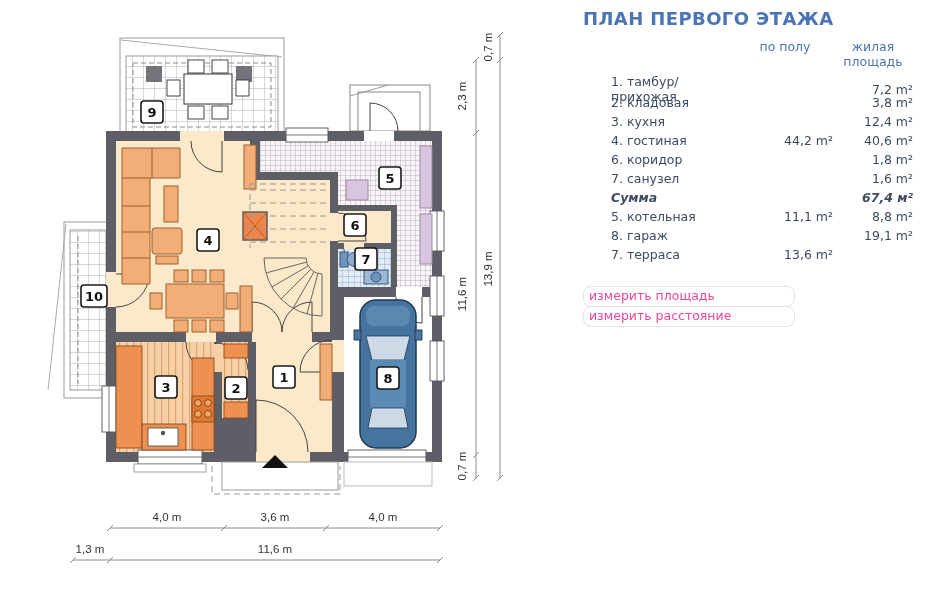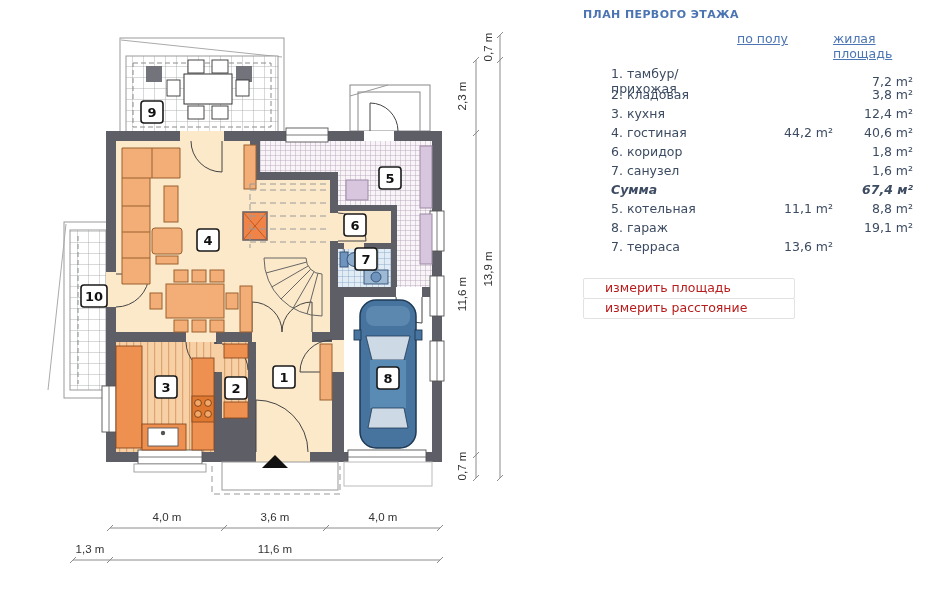--- a/index.html
+++ b/index.html
@@ -3,28 +3,28 @@
 <meta charset="utf-8">
 <style>
   html,body{margin:0;padding:0;background:#fff;}
   body{width:939px;height:607px;position:relative;font-family:"DejaVu Sans",sans-serif;overflow:hidden;}
 
   
   #plan{position:absolute;left:0;top:0;}
 
   
   #panel{position:absolute;left:583px;top:8px;width:330px;}
-  .ptitle{font-size:11px;font-weight:bold;letter-spacing:.4px;color:#4b74b3;margin:0 0 10px 0;}
+  .ptitle{font-size:18px;font-weight:bold;letter-spacing:.4px;color:#4b74b3;margin:0 0 10px 0;}
   .phead{display:grid;grid-template-columns:1fr 96px 80px;color:#4b75b3;font-size:12.5px;line-height:15px;margin-bottom:5px;}
-  .phead div{text-align:left;text-decoration:underline;}
+  .phead div{text-align:center;}
   .prow{display:grid;grid-template-columns:1fr 96px 80px;height:19px;align-items:center;font-size:12.5px;color:#3c4b61;margin-left:28px;}
   .prow .num{text-align:right;}
   .prow.bold{font-weight:bold;font-style:italic;}
   .links{margin-top:22px;width:212px;}
-  .mlink{border:1px solid #e2e2e2;border-radius:2px;color:#b91c1c;font-size:12.5px;height:17px;line-height:16px;padding:1px 21px;cursor:pointer;background:#fff;}
+  .mlink{border:1px solid #e2e2e2;border-radius:8px;color:#ec4899;font-size:12.5px;height:17px;line-height:16px;padding:1px 5px;cursor:pointer;background:#fff;}
   .mlink + .mlink{margin-top:-1px;}
 </style>
 </head>
 <body>
 
 <svg id="plan" width="560" height="607" viewBox="0 0 560 607" xmlns="http://www.w3.org/2000/svg">
   <defs>
     <pattern id="patTerr" width="11" height="11" patternUnits="userSpaceOnUse">
       <rect width="11" height="11" fill="#ffffff"></rect>
       <path d="M11,0 H0 V11" fill="none" stroke="#a7abae" stroke-width="0.9"></path>

